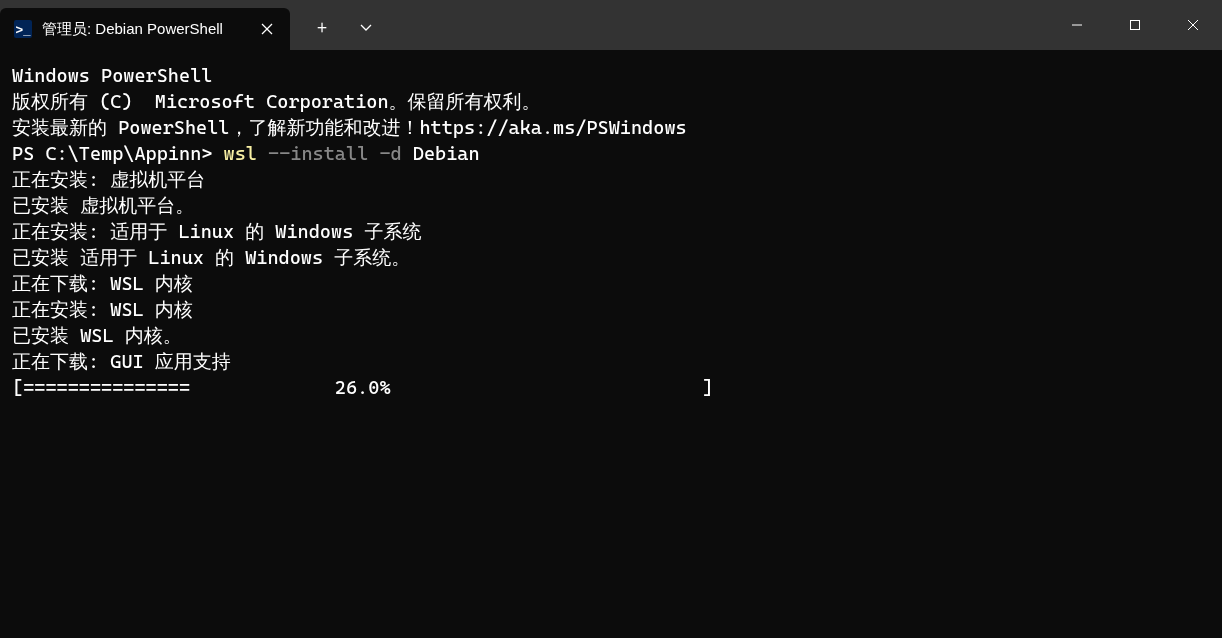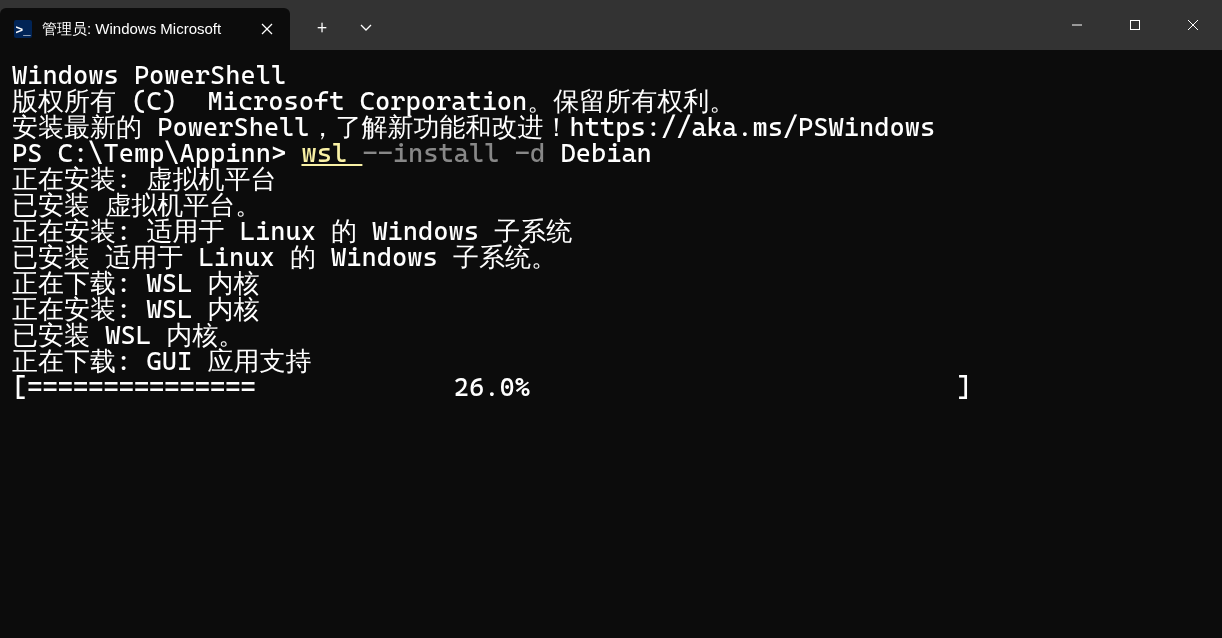--- a/index.html
+++ b/index.html
@@ -110,46 +110,45 @@
     .window-btn svg {
       width: 12px;
       height: 12px;
       stroke: currentColor;
       stroke-width: 1;
       fill: none;
     }
     .terminal-content {
       padding: 12px 12px;
       color: #ffffff;
-      font-size: 26px;
+      font-size: 19px;
       line-height: 26px;
       font-family: 'Cascadia Mono', 'Consolas', 'Microsoft YaHei', monospace;
       white-space: pre;
     }
     .term-line {
       display: block;
     }
     .cmd-yellow {
       color: #f9f1a5;
-      text-decoration: underline;
     }
     .cmd-gray {
       color: #888888;
       text-align: center;
     }
   </style>
 </head>
 <body>
 
 <div class="title-bar">
   <div class="tab">
     <div class="tab-icon">
       <span class="tab-icon-glyph">&gt;_</span>
     </div>
-    <span class="tab-title">管理员: Windows Microsoft</span>
+    <span class="tab-title">管理员: Debian PowerShell</span>
     <div class="tab-close">
       <svg viewBox="0 0 12 12" width="12" height="12">
           <line x1="1" y1="1" x2="11" y2="11" stroke="#fff" stroke-width="1.2"></line>
           <line x1="11" y1="1" x2="1" y2="11" stroke="#fff" stroke-width="1.2"></line>
         </svg>
     </div>
   </div>
   <div class="title-bar-buttons">
     <div class="title-bar-btn new-tab-btn">+</div>
     <div class="title-bar-btn dropdown-btn">

